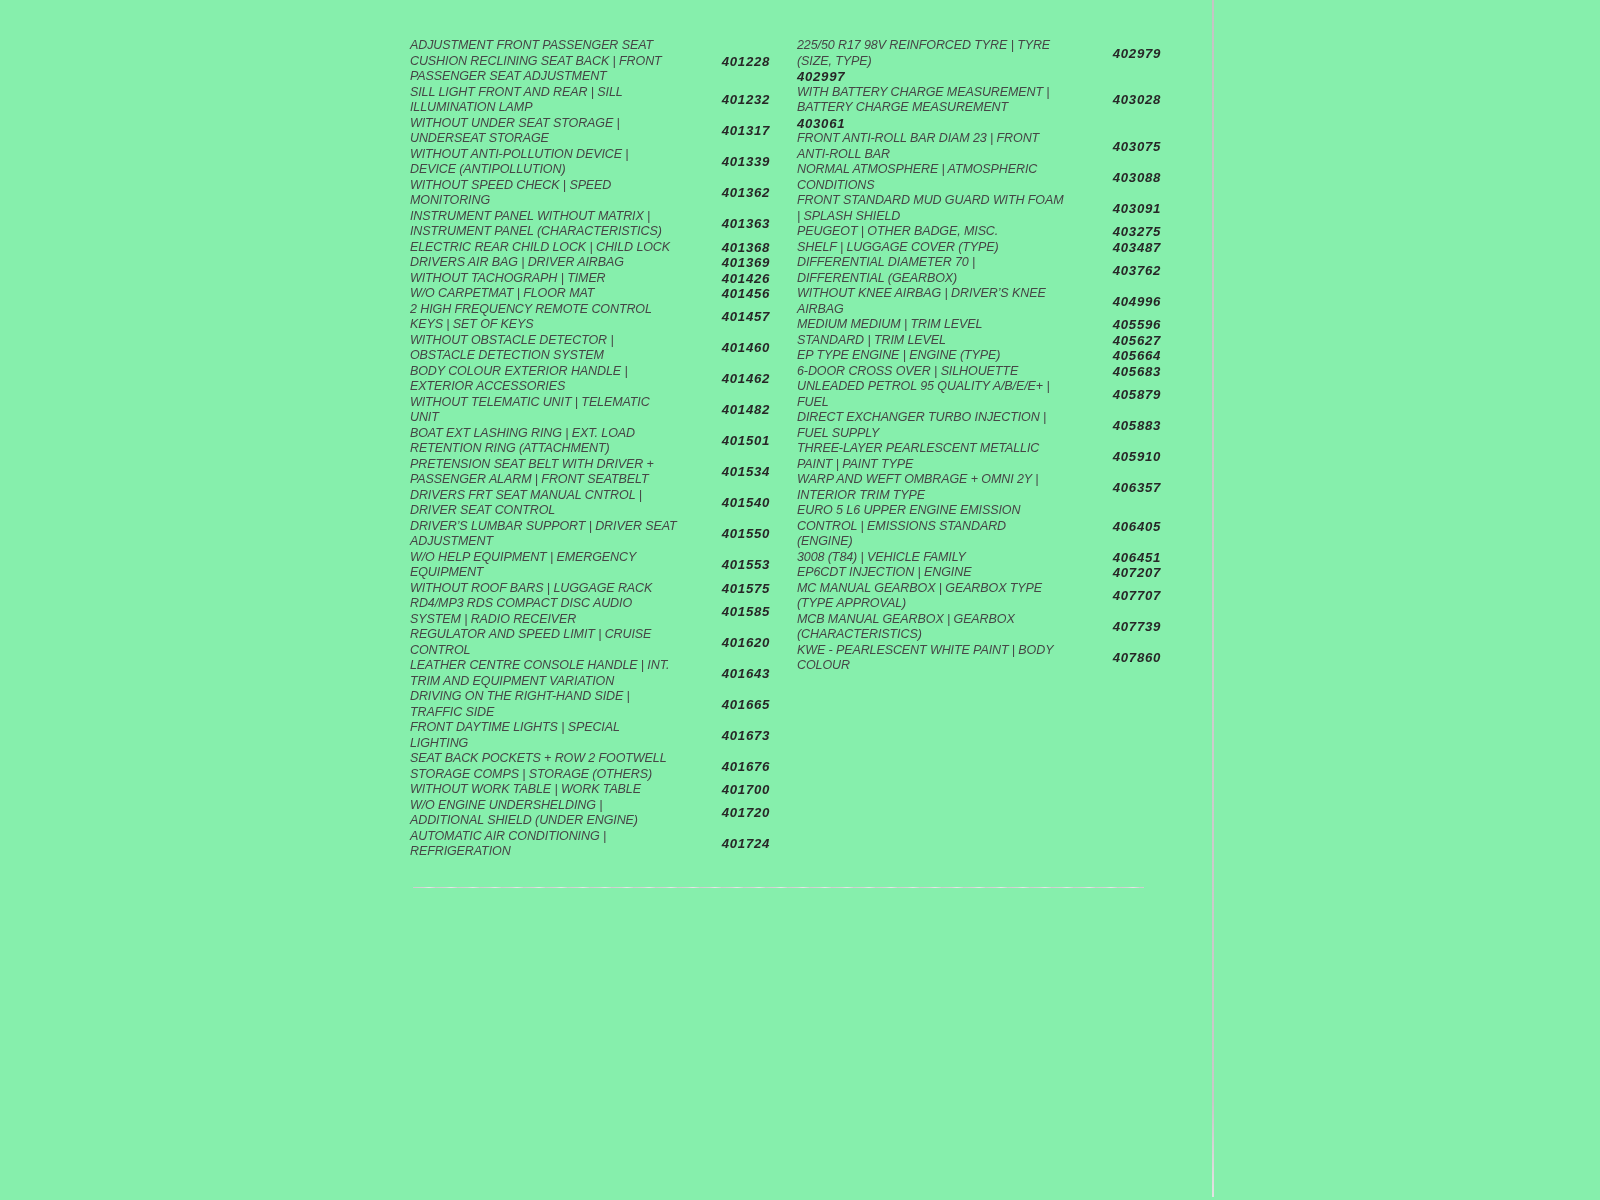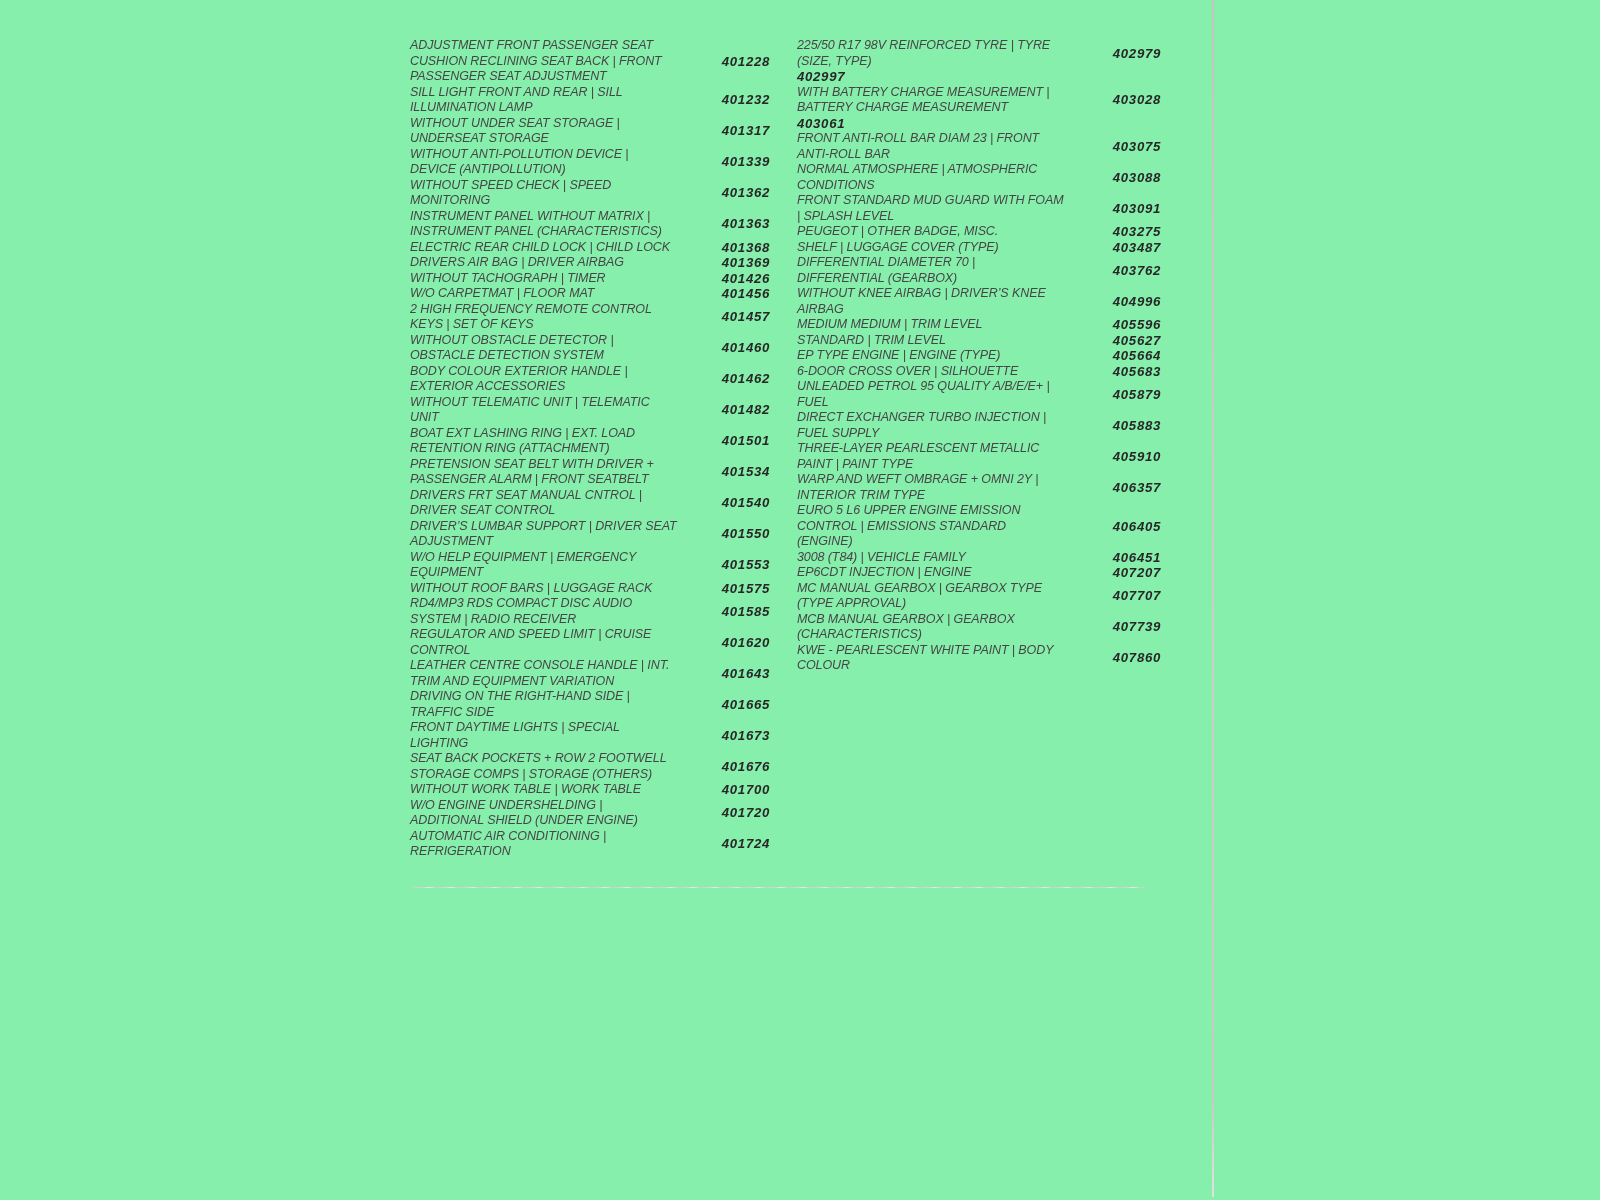--- a/index.html
+++ b/index.html
@@ -233,21 +233,21 @@
 ANTI-ROLL BAR</div>
         <div class="code">403075</div>
       </div>
       <div class="row">
         <div class="desc">NORMAL ATMOSPHERE | ATMOSPHERIC
 CONDITIONS</div>
         <div class="code">403088</div>
       </div>
       <div class="row">
         <div class="desc">FRONT STANDARD MUD GUARD WITH FOAM
-| SPLASH LEVEL</div>
+| SPLASH SHIELD</div>
         <div class="code">403091</div>
       </div>
       <div class="row">
         <div class="desc">PEUGEOT | OTHER BADGE, MISC.</div>
         <div class="code">403275</div>
       </div>
       <div class="row">
         <div class="desc">SHELF | LUGGAGE COVER (TYPE)</div>
         <div class="code">403487</div>
       </div>

